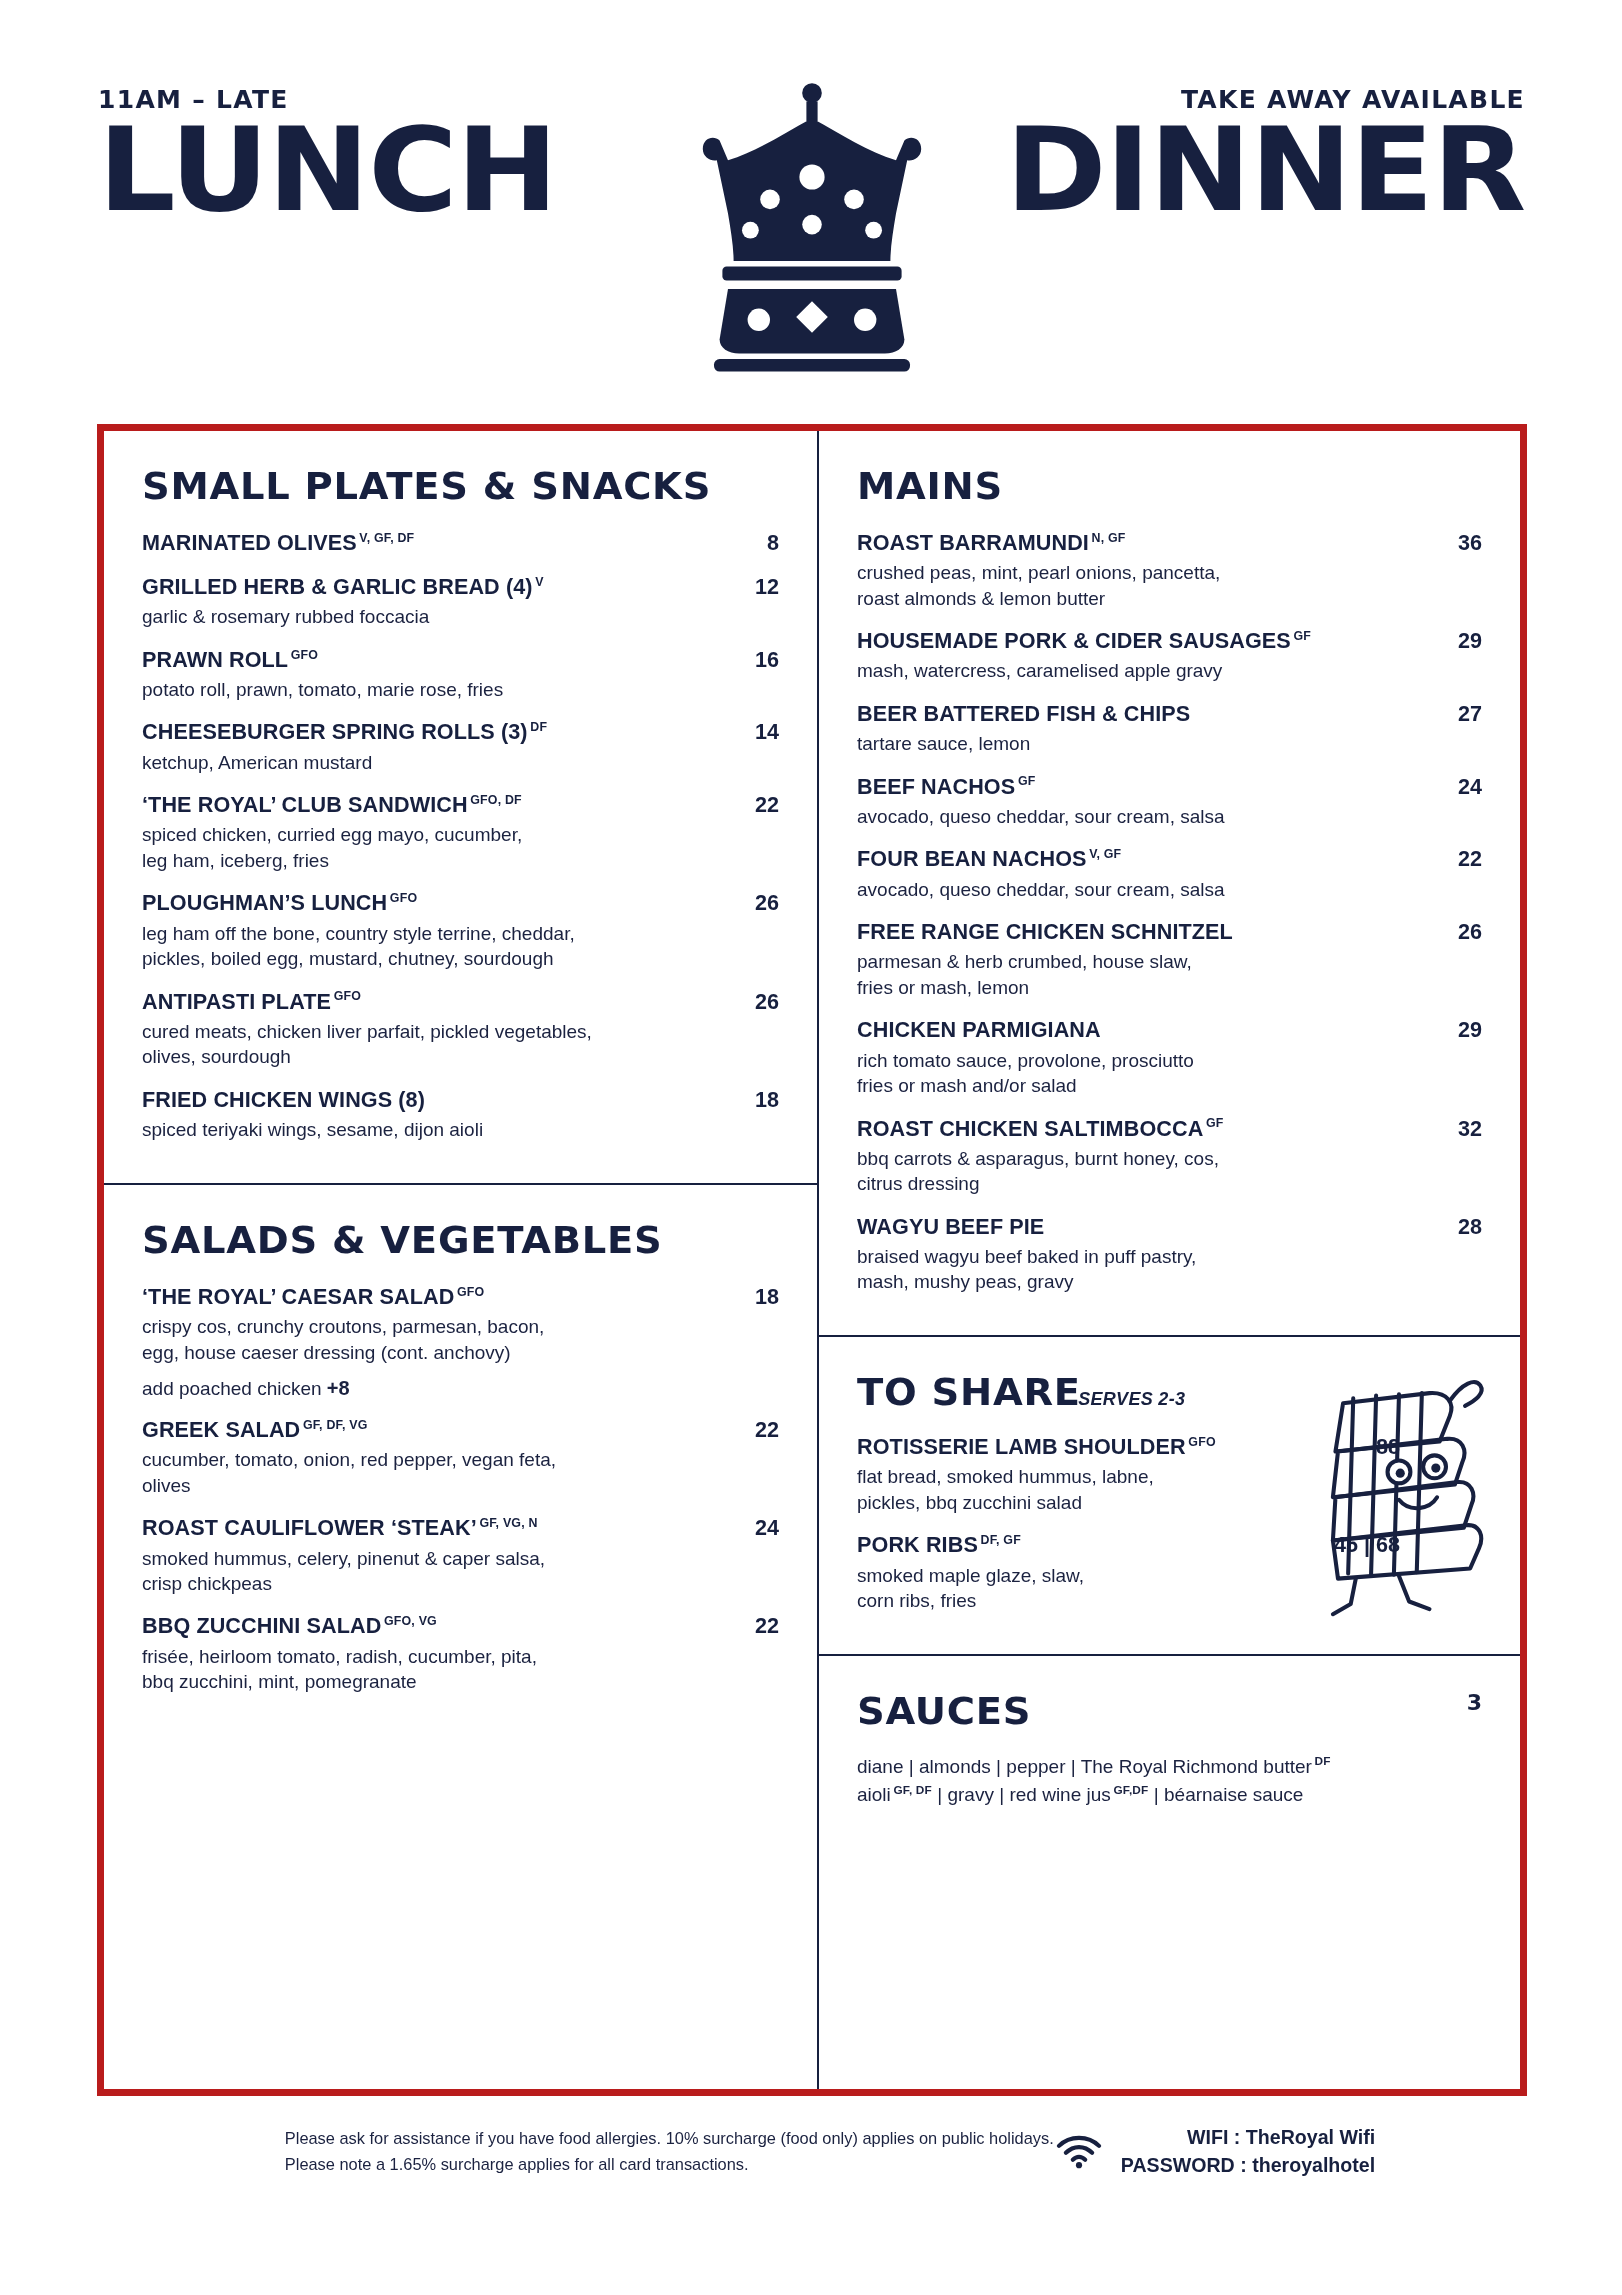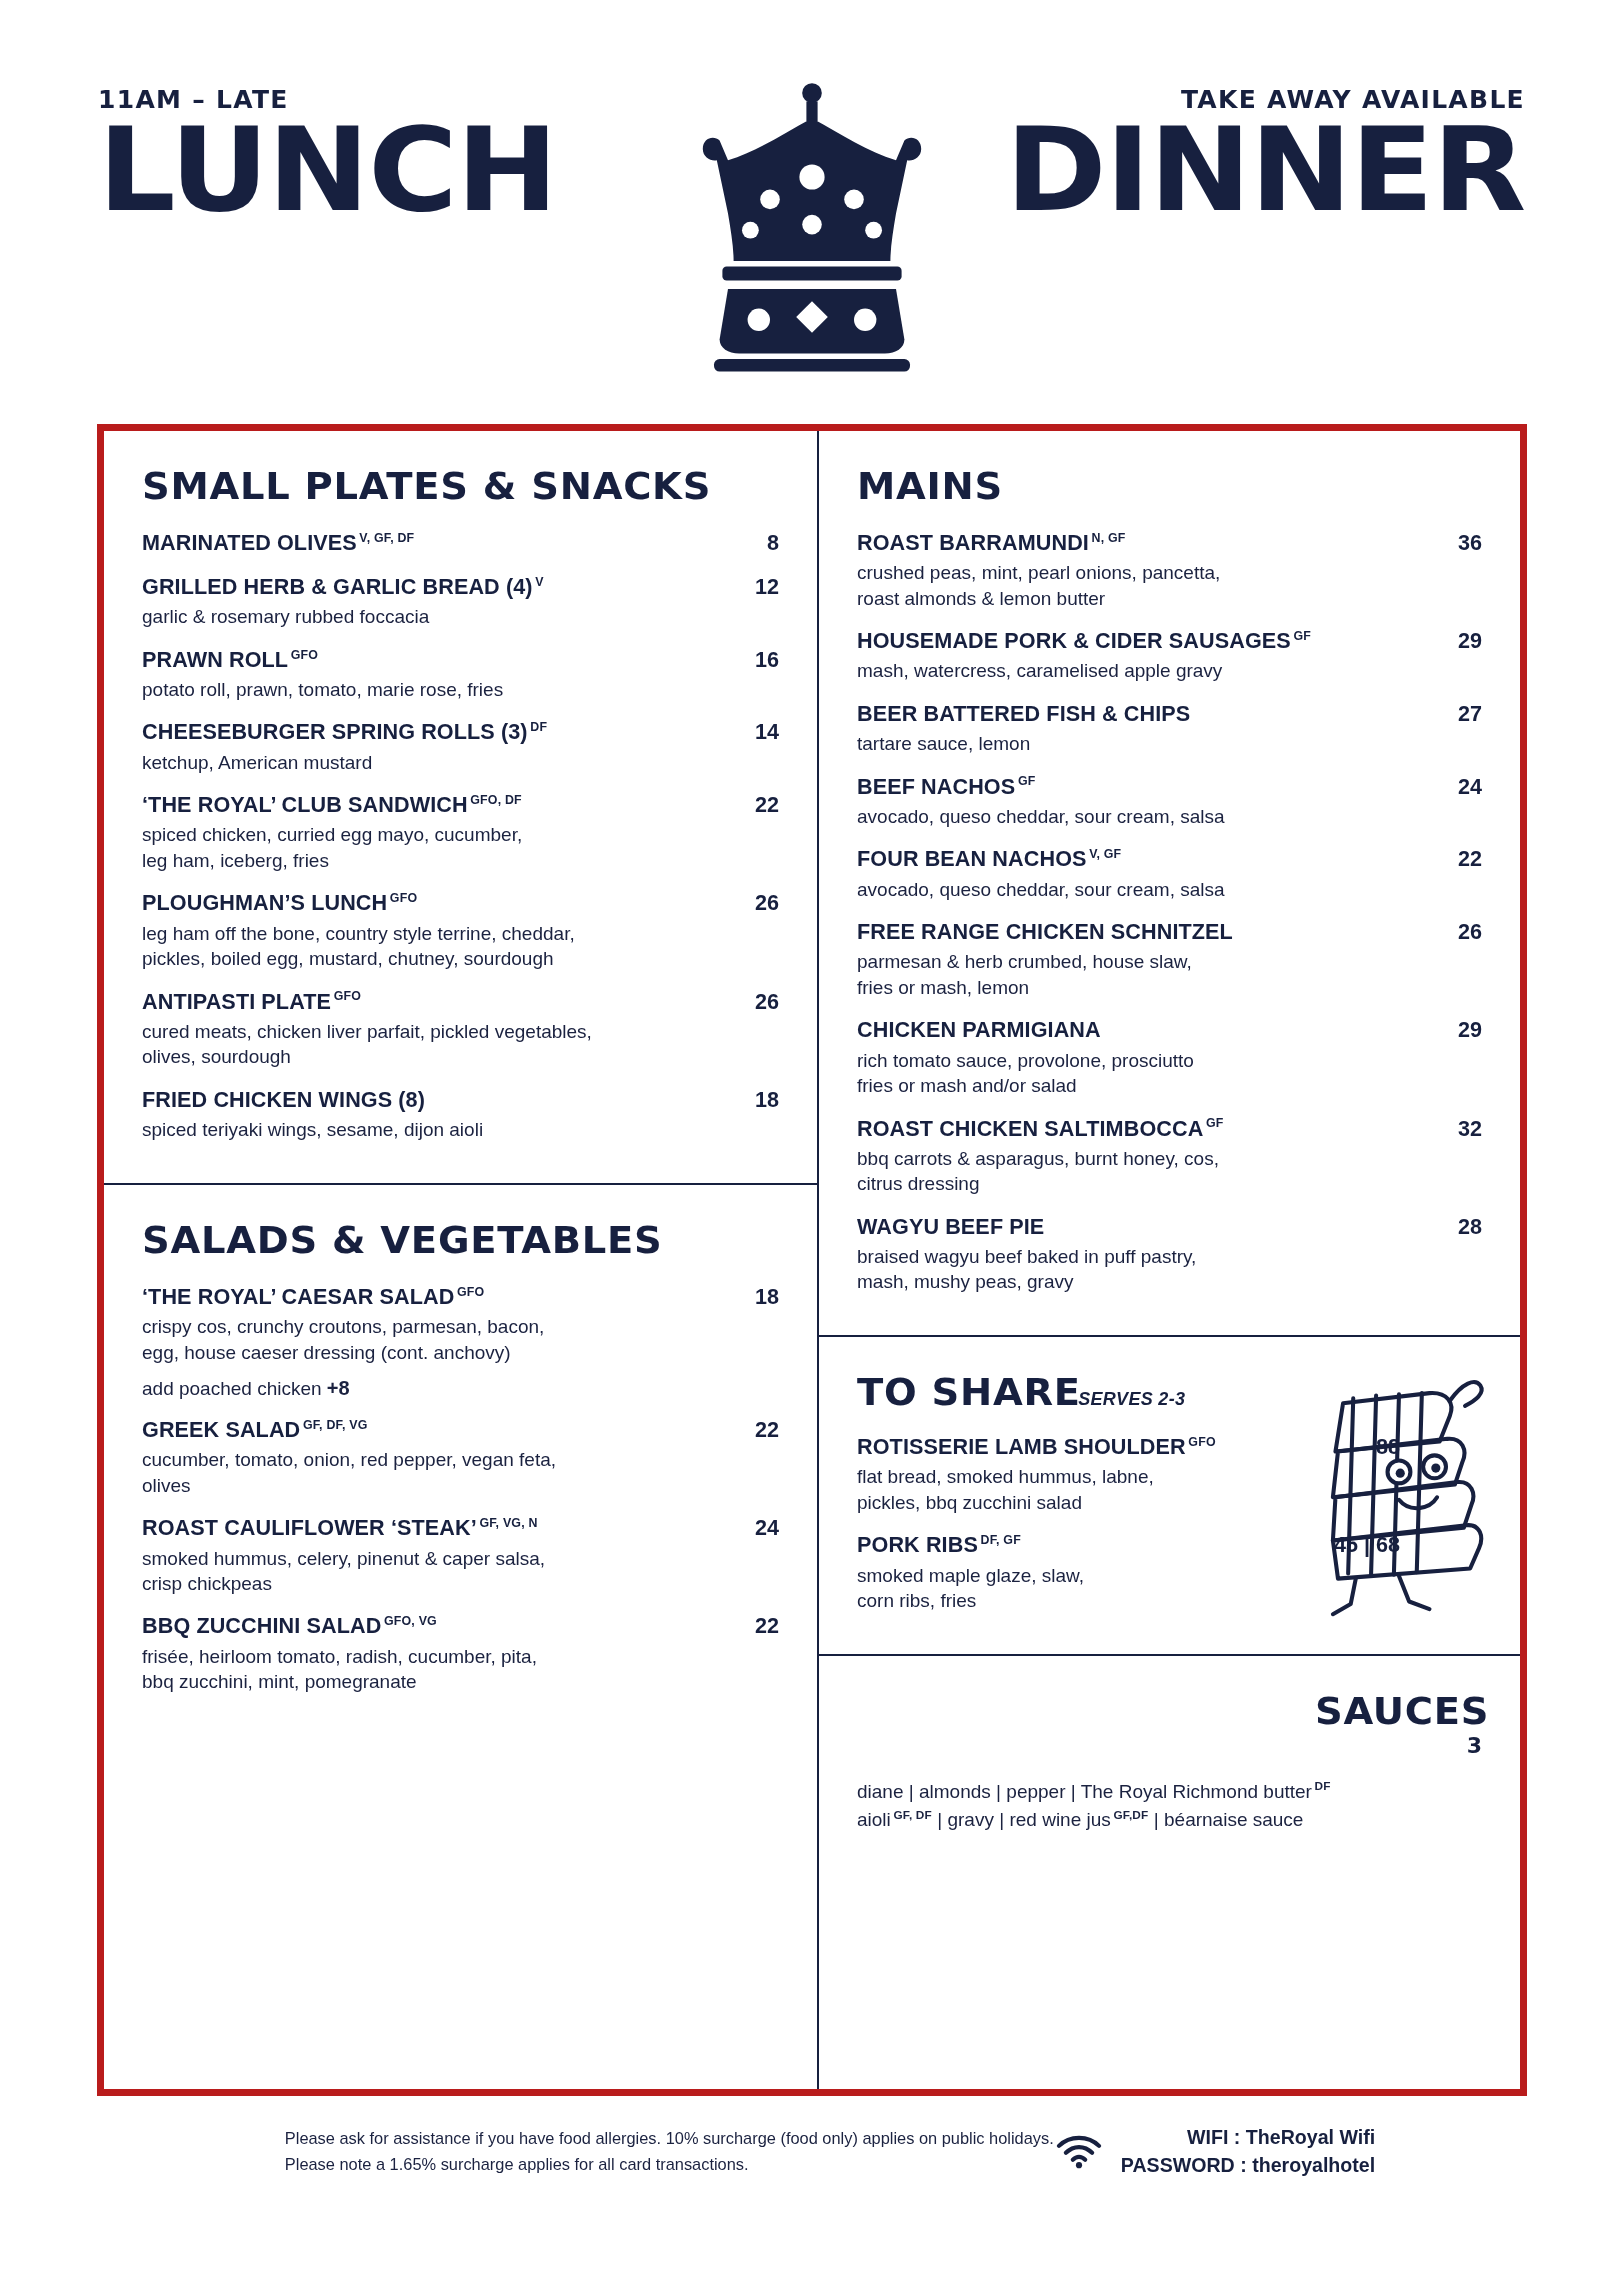--- a/index.html
+++ b/index.html
@@ -129,23 +129,21 @@
     font-family: "Liberation Sans", sans-serif;
     font-style: italic;
     font-weight: bold;
     font-size: 18px;
     letter-spacing: 0.3px;
     color: #17203f;
   }
   .sauce-title-row {
     display: flex;
     justify-content: space-between;
-    align-items: flex-end;
     margin-bottom: 19.6px;
-    flex-direction: column;
   }
   .sauce-price {
     font-family: "DejaVu Sans", sans-serif;
     font-weight: bold;
     font-size: 22px;
     color: #17203f;
   }
 
   .item {
     margin-bottom: 17px;

